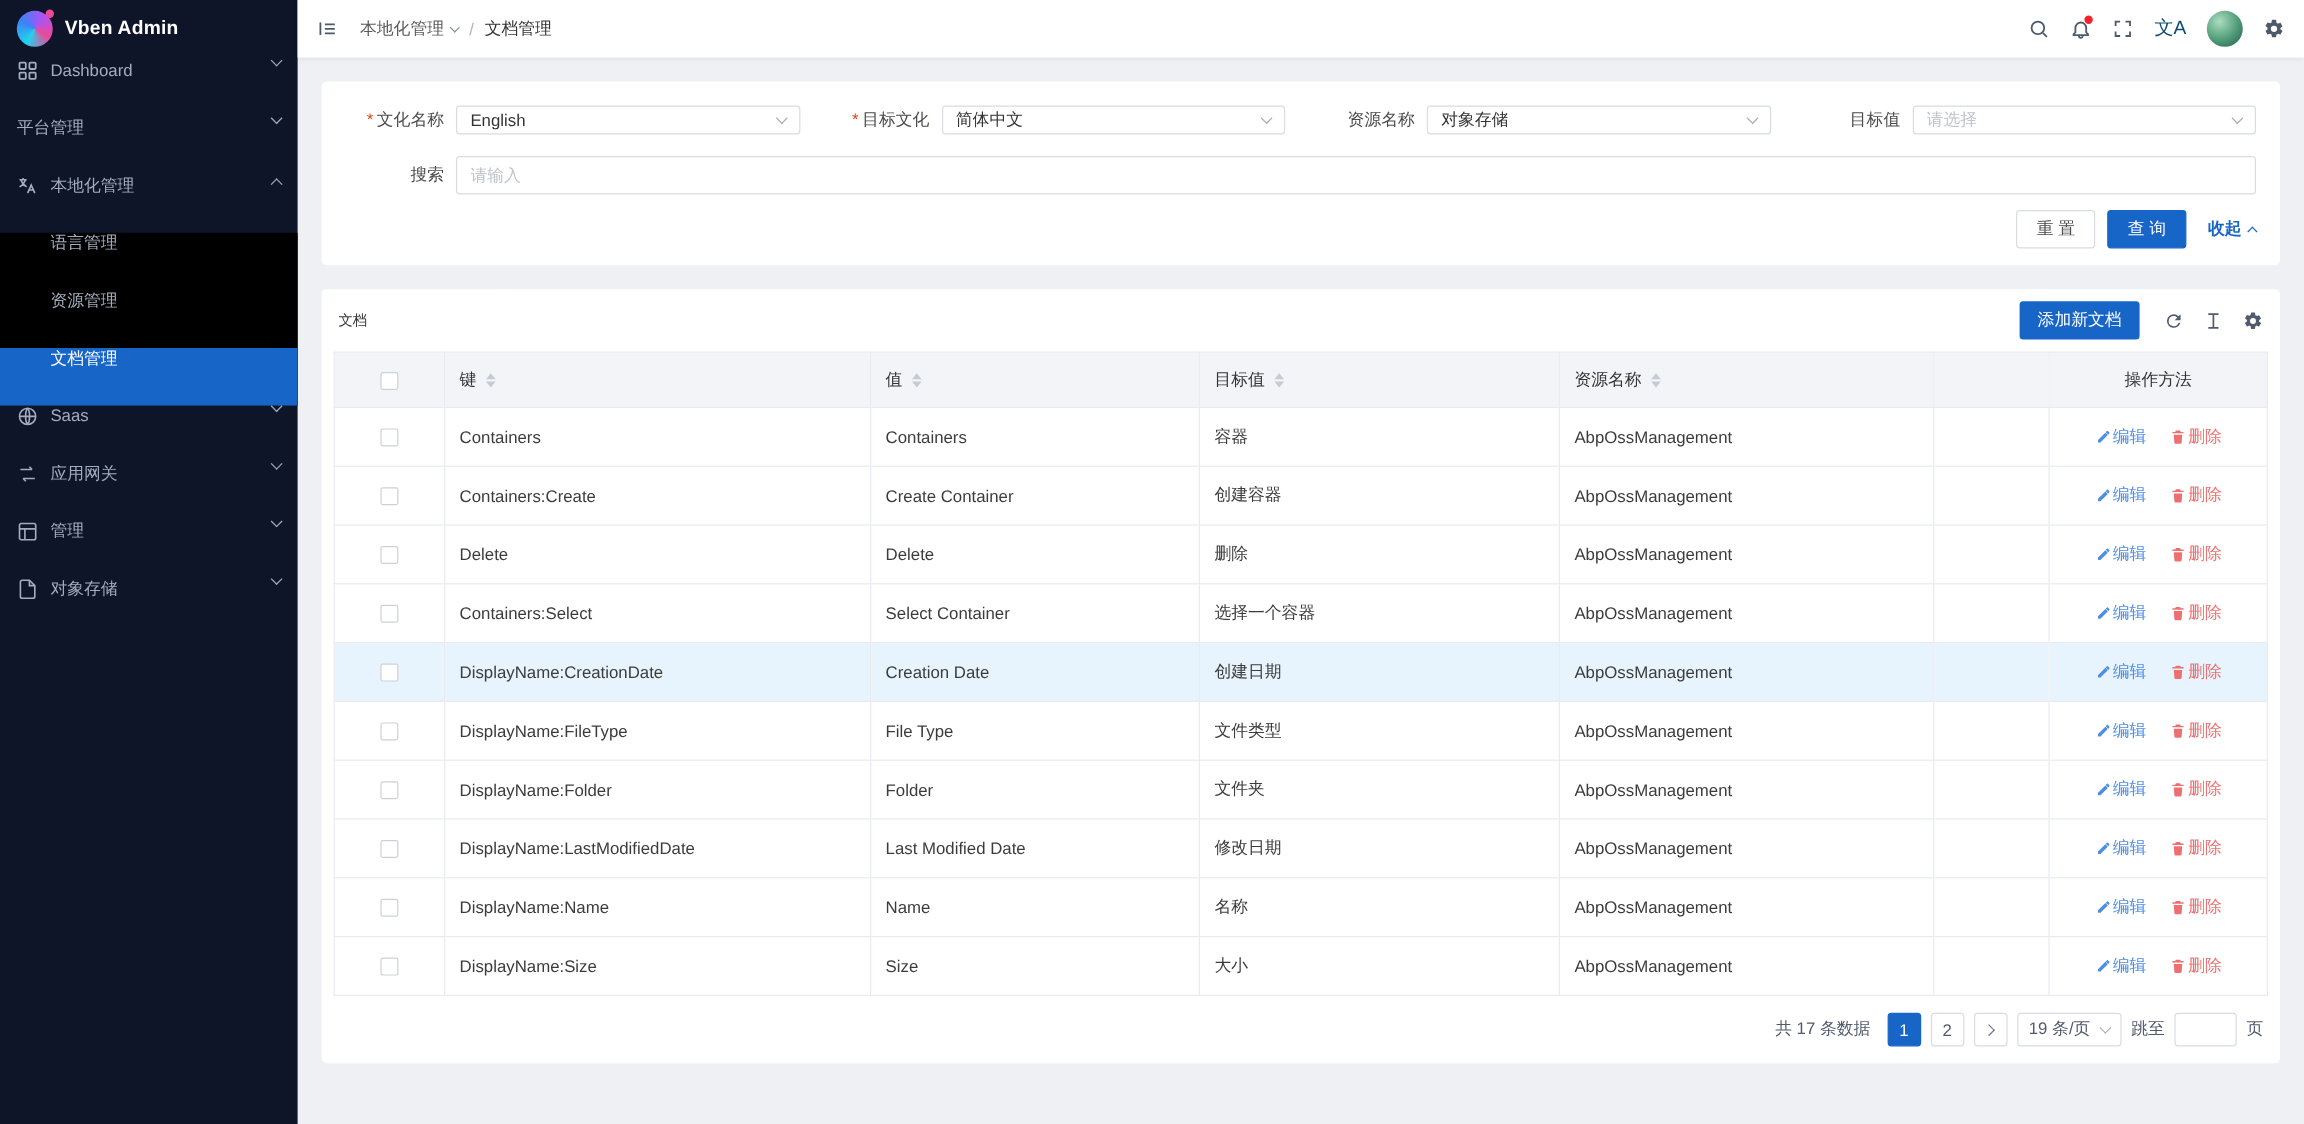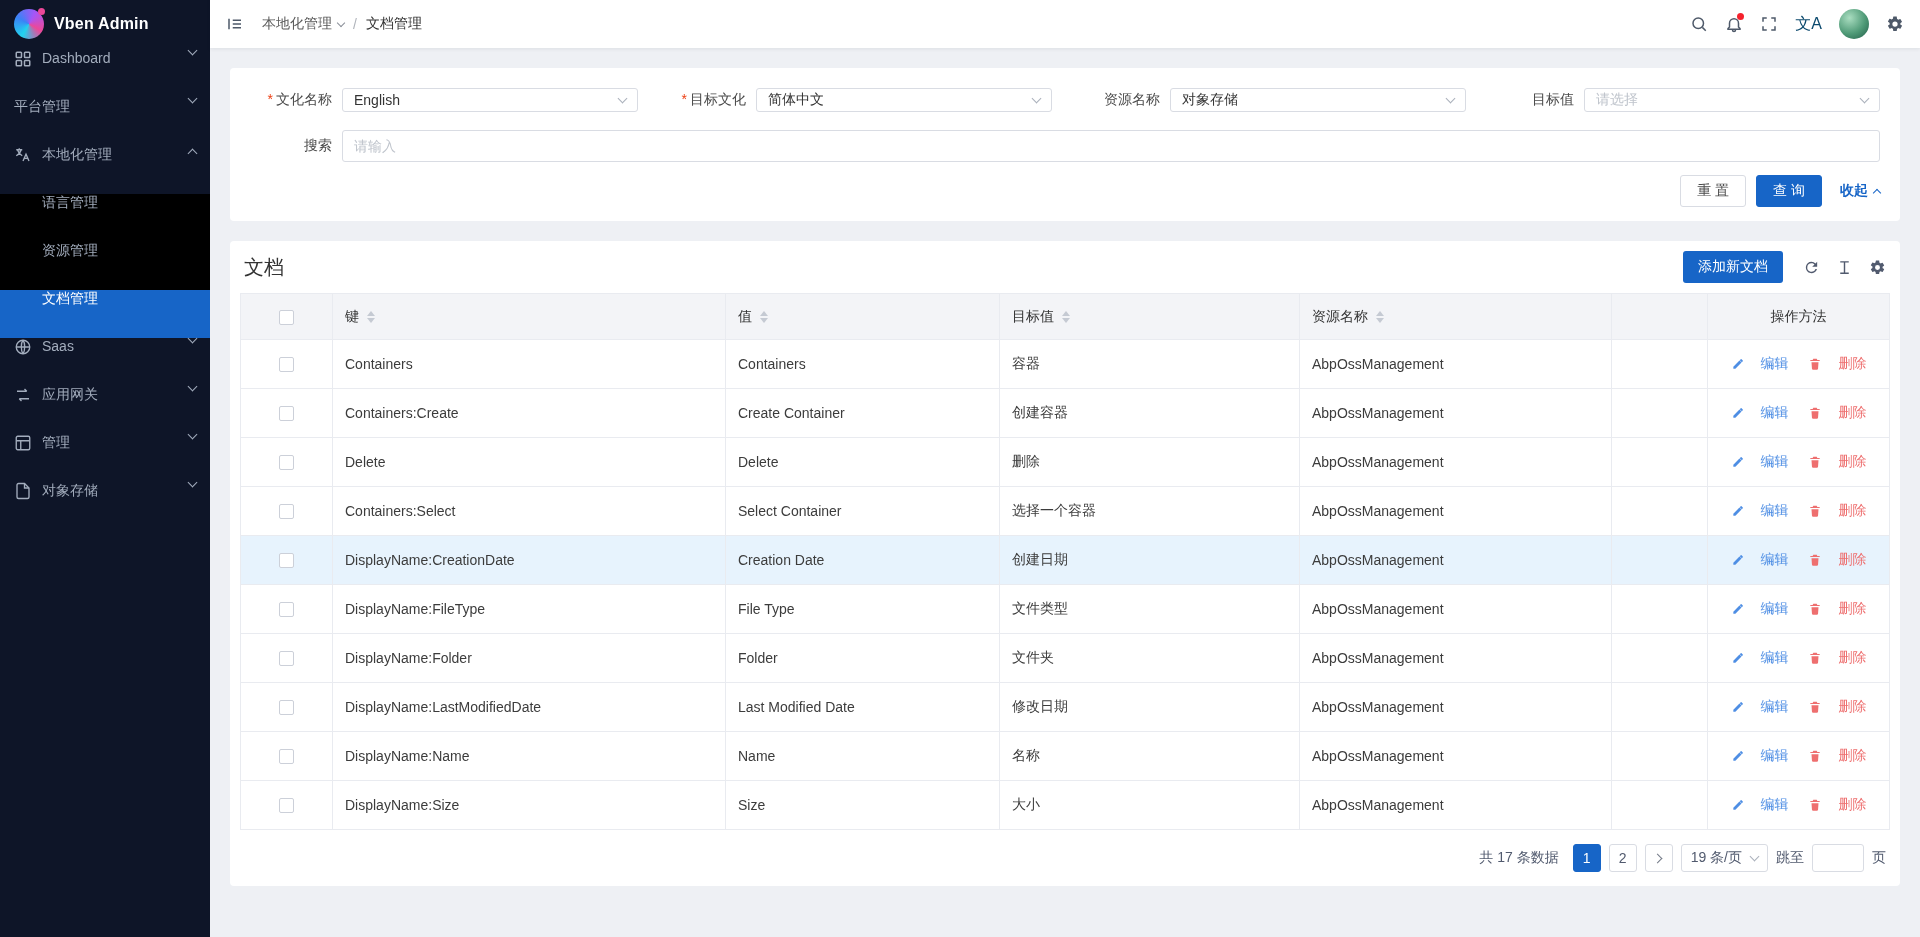--- a/index.html
+++ b/index.html
@@ -1,21 +1,21 @@
 <!DOCTYPE html>
 <html><head>
 <meta charset="utf-8">
 <style>
   *{margin:0;padding:0;box-sizing:border-box}
   html,body{width:1920px;height:937px;overflow:hidden}
   body{font-family:"Liberation Sans","DejaVu Sans",sans-serif;font-size:14px;color:#333;background:#eef0f4}
   .app{display:flex;width:100%;height:100%}
 
   
-  .sidebar{width:210px;flex-shrink:0;background:#0e1528;color:#a3adbd;display:flex;flex-direction:column}
+  .sidebar{width:248px;flex-shrink:0;background:#0e1528;color:#a3adbd;display:flex;flex-direction:column}
   .logo{height:48px;display:flex;align-items:center;gap:10px;padding:0 14px;cursor:pointer}
   .logo-icon{width:30px;height:30px;border-radius:50%;background:conic-gradient(from 210deg,#22d3ee,#3b82f6,#a855f7,#ec4899,#22d3ee);position:relative}
   .logo-icon::after{content:"";position:absolute;right:-1px;top:-1px;width:7px;height:7px;border-radius:50%;background:#ec4899}
   .logo-text{color:#fff;font-size:16px;font-weight:bold;letter-spacing:.2px}
   .menu{flex:1;padding-top:2px}
   .menu-item{height:48px;display:flex;align-items:flex-start;padding:0 14px;cursor:pointer;white-space:nowrap}
   .mi-icon{width:18px;height:18px;margin-right:10px;display:inline-flex;flex-shrink:0}
   .mi-icon svg{width:18px;height:18px}
   .mi-label{flex:1;overflow:hidden}
   .chev{width:7px;height:7px;border-right:1.5px solid currentColor;border-bottom:1.5px solid currentColor;display:inline-block;flex-shrink:0}
@@ -60,40 +60,40 @@
   .search-row{display:flex;margin-top:14px}
   .filter-actions{display:flex;justify-content:flex-end;align-items:center;gap:10px;margin-top:13px}
   .btn{height:32px;padding:0 16px;border-radius:3px;border:1px solid #d9dce3;background:#fff;color:#4a4a4a;font:inherit;cursor:pointer}
   .btn.primary{background:#1765c7;border-color:#1765c7;color:#fff}
   .collapse-link{color:#1765c7;display:inline-flex;align-items:center;gap:6px;cursor:pointer;margin-left:8px;font-weight:bold}
   .collapse-link .chev{border-color:#1765c7;width:6px;height:6px}
 
   
   .table-card{margin-top:20px;padding:0 10px 8px}
   .table-head{height:52px;display:flex;align-items:center;padding:0 4px}
-  .table-title{font-size:20px;color:#333}
+  .table-title{font-size:12px;color:#333}
   .table-tools{margin-left:auto;display:flex;align-items:center;gap:16px;color:#515a6e}
   .add-btn{height:32px;padding:0 15px;background:#1765c7;color:#fff;border:none;border-radius:3px;font:inherit;cursor:pointer;margin-right:4px}
   .tool-icon{display:inline-flex;cursor:pointer}
   .tool-icon svg{width:17px;height:17px}
 
   table{width:100%;border-collapse:collapse;table-layout:fixed}
   th,td{border:1px solid #e9ebf0;padding:0 12px;overflow:hidden;white-space:nowrap;text-overflow:ellipsis}
   thead th{background:#f3f4f7;height:46px;font-weight:normal;text-align:left;color:#333}
   tbody td{height:49px;color:#3c3c3c;background:#fff}
   tbody tr.hl td{background:#e7f3fd}
   .c-check{text-align:center}
   .checkbox{width:15px;height:15px;border:1px solid #ccd0d9;border-radius:2px;display:inline-block;vertical-align:middle;background:#fff;cursor:pointer}
   .th-wrap{display:inline-flex;align-items:center;cursor:pointer}
   .sorter{display:inline-flex;flex-direction:column;margin-left:8px;gap:2px}
   .sorter i{width:0;height:0;border-left:4px solid transparent;border-right:4px solid transparent;display:block}
   .s-up{border-bottom:5px solid #c5cad3}
   .s-dn{border-top:5px solid #c5cad3}
   th.c-actions,td.c-actions{text-align:center}
-  .action{display:inline-flex;align-items:center;gap:16px;cursor:pointer}
+  .action{display:inline-flex;align-items:center;gap:1px;cursor:pointer}
   .action svg{width:14px;height:14px}
   .action.edit{color:#4e8ee4;margin-right:16px}
   .action.del{color:#ee6f6f}
 
   
   .pagination{display:flex;align-items:center;justify-content:flex-end;gap:8px;padding:14px 4px 6px;color:#515a6e}
   .total{margin-right:6px}
   .page{min-width:28px;height:28px;border:1px solid #d9dce3;background:#fff;border-radius:3px;display:inline-flex;align-items:center;justify-content:center;cursor:pointer;font:inherit;color:#515a6e}
   .page.active{background:#1765c7;border-color:#1765c7;color:#fff}
   .chev-r{width:7px;height:7px;border-right:1.5px solid #737a87;border-bottom:1.5px solid #737a87;transform:rotate(-45deg);margin-left:-2px}

